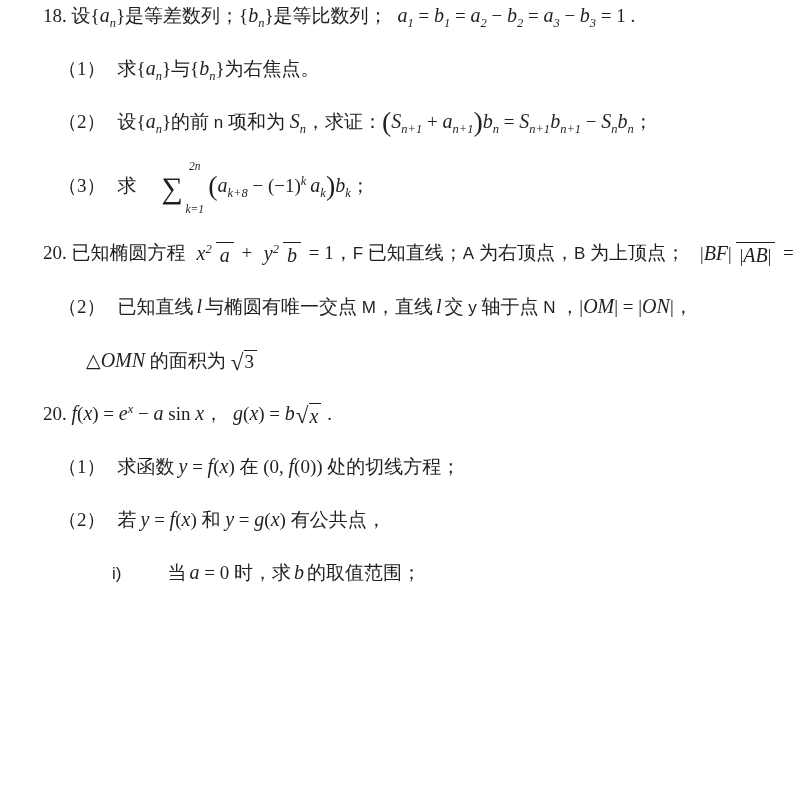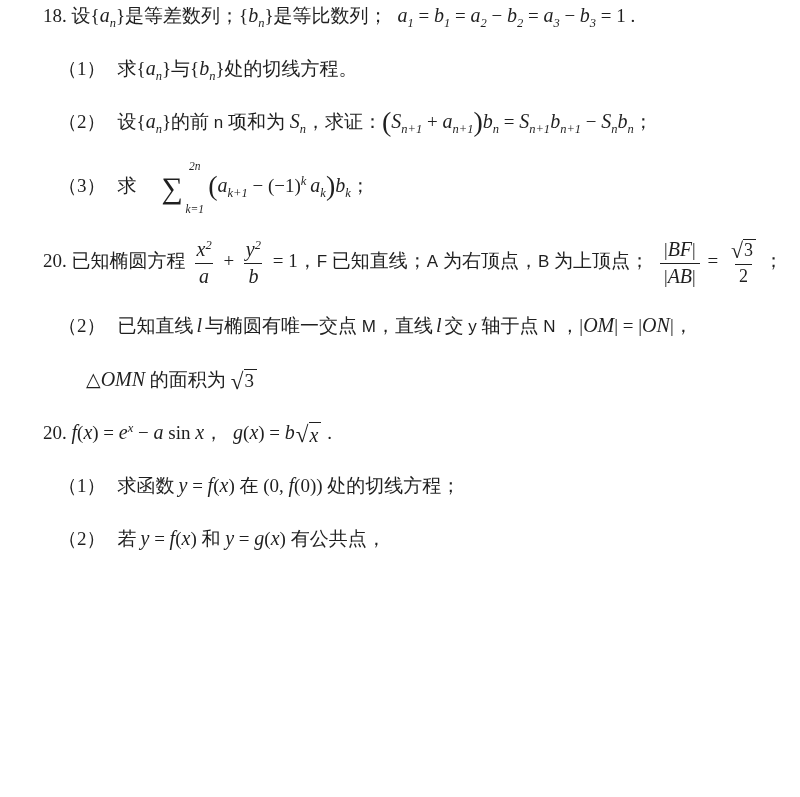--- a/index.html
+++ b/index.html
@@ -23,21 +23,21 @@
   .v sub,.sub-s{font-size:12.5px;font-style:italic;vertical-align:-5px;line-height:0;}
   .v sup,.sup-s{font-size:12.5px;font-style:italic;vertical-align:7px;line-height:0;}
   
   .u{font-family:"Liberation Sans","DejaVu Sans",sans-serif;font-style:normal;font-size:17px;}
   
   .g{display:inline-block;}
   
   .big{font-size:28px;font-weight:300;vertical-align:-3px;line-height:0;}
   
   .frac{
-    display:inline-flex;flex-direction:column;align-items:center;
+    display:inline-flex;flex-direction:row;align-items:flex-end;
     vertical-align:middle;line-height:1.15;margin:0 3px;font-size:18px;
   }
   .frac .num{padding:0 4px 2px;}
   .frac .den{border-top:1.4px solid #1f1f1f;padding:1px 4px 0;}
   
   .sqrt{display:inline-flex;align-items:flex-start;vertical-align:middle;margin:0 1px;}
   .sqrt .rad{font-size:1.22em;font-style:normal;line-height:1.05;}
   .sqrt .rb{border-top:1.6px solid #1f1f1f;padding:1px 3px 0 1px;line-height:1.1;}
   
   .sum{
@@ -46,27 +46,27 @@
   }
   .sum .lim{font-size:11.5px;font-style:italic;line-height:1.1;margin-left:45px;}
   .sum .sigma{font-size:30px;font-style:normal;line-height:0.95;padding:1px 0;}
 </style>
 </head>
 <body>
 
 <main class="doc">
   <div id="lines">
       <div class="line problem"><span class="t">18. 设</span><span class="t">{</span><span class="v">a<sub>n</sub></span><span class="t">}</span><span class="t">是等差数列；</span><span class="t">{</span><span class="v">b<sub>n</sub></span><span class="t">}</span><span class="t">是等比数列；</span><span class="g" style="width: 10px;"></span><span class="v">a<sub>1</sub></span><span class="t"> = </span><span class="v">b<sub>1</sub></span><span class="t"> = </span><span class="v">a<sub>2</sub></span><span class="t"> − </span><span class="v">b<sub>2</sub></span><span class="t"> = </span><span class="v">a<sub>3</sub></span><span class="t"> − </span><span class="v">b<sub>3</sub></span><span class="t"> = 1 .</span></div>
-      <div class="line part"><span class="t">（1）</span><span class="g" style="width: 12px;"></span><span class="t">求</span><span class="t">{</span><span class="v">a<sub>n</sub></span><span class="t">}</span><span class="t">与</span><span class="t">{</span><span class="v">b<sub>n</sub></span><span class="t">}</span><span class="t">处的切线方程。</span></div>
+      <div class="line part"><span class="t">（1）</span><span class="g" style="width: 12px;"></span><span class="t">求</span><span class="t">{</span><span class="v">a<sub>n</sub></span><span class="t">}</span><span class="t">与</span><span class="t">{</span><span class="v">b<sub>n</sub></span><span class="t">}</span><span class="t">为右焦点。</span></div>
       <div class="line part"><span class="t">（2）</span><span class="g" style="width: 12px;"></span><span class="t">设</span><span class="t">{</span><span class="v">a<sub>n</sub></span><span class="t">}</span><span class="t">的前 </span><span class="u">n</span><span class="t"> 项和为 </span><span class="v">S<sub>n</sub></span><span class="t">，求证：</span><span class="big">(</span><span class="v">S<sub>n+1</sub></span><span class="t"> + </span><span class="v">a<sub>n+1</sub></span><span class="big">)</span><span class="v">b<sub>n</sub></span><span class="t"> = </span><span class="v">S<sub>n+1</sub></span><span class="v">b<sub>n+1</sub></span><span class="t"> − </span><span class="v">S<sub>n</sub></span><span class="v">b<sub>n</sub></span><span class="t">；</span></div>
       <div class="line part"><span class="t">（3）</span><span class="g" style="width: 12px;"></span><span class="t">求</span><span class="sum">
           <span class="lim">2n</span>
           <span class="sigma">∑</span>
           <span class="lim">k=1</span>
-        </span><span class="big">(</span><span class="v">a<sub>k+1</sub></span><span class="t"> − </span><span class="t">(−1)</span><sup class="sup-s">k</sup><span class="g" style="width: 4px;"></span><span class="v">a<sub>k</sub></span><span class="big">)</span><span class="v">b<sub>k</sub></span><span class="t">；</span></div>
+        </span><span class="big">(</span><span class="v">a<sub>k+8</sub></span><span class="t"> − </span><span class="t">(−1)</span><sup class="sup-s">k</sup><span class="g" style="width: 4px;"></span><span class="v">a<sub>k</sub></span><span class="big">)</span><span class="v">b<sub>k</sub></span><span class="t">；</span></div>
       <div class="line problem"><span class="t">20. 已知椭圆方程</span><span class="g" style="width: 4px;"></span><span class="frac">
           <span class="num"><span class="v">x<sup>2</sup></span></span>
           <span class="den"><span class="v">a</span></span>
         </span><span class="t"> + </span><span class="frac">
           <span class="num"><span class="v">y<sup>2</sup></span></span>
           <span class="den"><span class="v">b</span></span>
         </span><span class="t"> = 1，</span><span class="u">F</span><span class="t"> 已知直线；</span><span class="u">A</span><span class="t"> 为右顶点，</span><span class="u">B</span><span class="t"> 为上顶点；</span><span class="g" style="width: 8px;"></span><span class="frac">
           <span class="num"><span class="t">|</span><span class="v">BF</span><span class="t">|</span></span>
           <span class="den"><span class="t">|</span><span class="v">AB</span><span class="t">|</span></span>
         </span><span class="t"> = </span><span class="frac">
@@ -80,14 +80,15 @@
       <div class="line cont"><span class="t">△</span><span class="v">OMN</span><span class="t"> 的面积为</span><span class="g" style="width: 4px;"></span><span class="sqrt">
           <span class="rad">√</span>
           <span class="rb"><span class="t">3</span></span>
         </span></div>
       <div class="line problem"><span class="t">20. </span><span class="v">f</span><span class="t">(</span><span class="v">x</span><span class="t">) = </span><span class="v">e<sup>x</sup></span><span class="t"> − </span><span class="v">a</span><span class="t"> sin </span><span class="v">x</span><span class="t">，</span><span class="g" style="width: 10px;"></span><span class="v">g</span><span class="t">(</span><span class="v">x</span><span class="t">) = </span><span class="v">b</span><span class="sqrt">
           <span class="rad">√</span>
           <span class="rb"><span class="v">x</span></span>
         </span><span class="t"> .</span></div>
       <div class="line part"><span class="t">（1）</span><span class="g" style="width: 12px;"></span><span class="t">求函数</span><span class="g" style="width: 4px;"></span><span class="v">y</span><span class="t"> = </span><span class="v">f</span><span class="t">(</span><span class="v">x</span><span class="t">)</span><span class="t"> 在 </span><span class="t">(0, </span><span class="v">f</span><span class="t">(0))</span><span class="t"> 处的切线方程；</span></div>
       <div class="line part"><span class="t">（2）</span><span class="g" style="width: 12px;"></span><span class="t">若</span><span class="g" style="width: 4px;"></span><span class="v">y</span><span class="t"> = </span><span class="v">f</span><span class="t">(</span><span class="v">x</span><span class="t">)</span><span class="t"> 和 </span><span class="v">y</span><span class="t"> = </span><span class="v">g</span><span class="t">(</span><span class="v">x</span><span class="t">)</span><span class="t"> 有公共点，</span></div>
+      <div class="line roman"><span class="u">i)</span><span class="g" style="width: 46px;"></span><span class="t">当</span><span class="g" style="width: 3px;"></span><span class="v">a</span><span class="t"> = 0 时，求</span><span class="g" style="width: 3px;"></span><span class="v">b</span><span class="g" style="width: 3px;"></span><span class="t">的取值范围；</span></div>
     </div>
 </main>
 
 </body></html>

